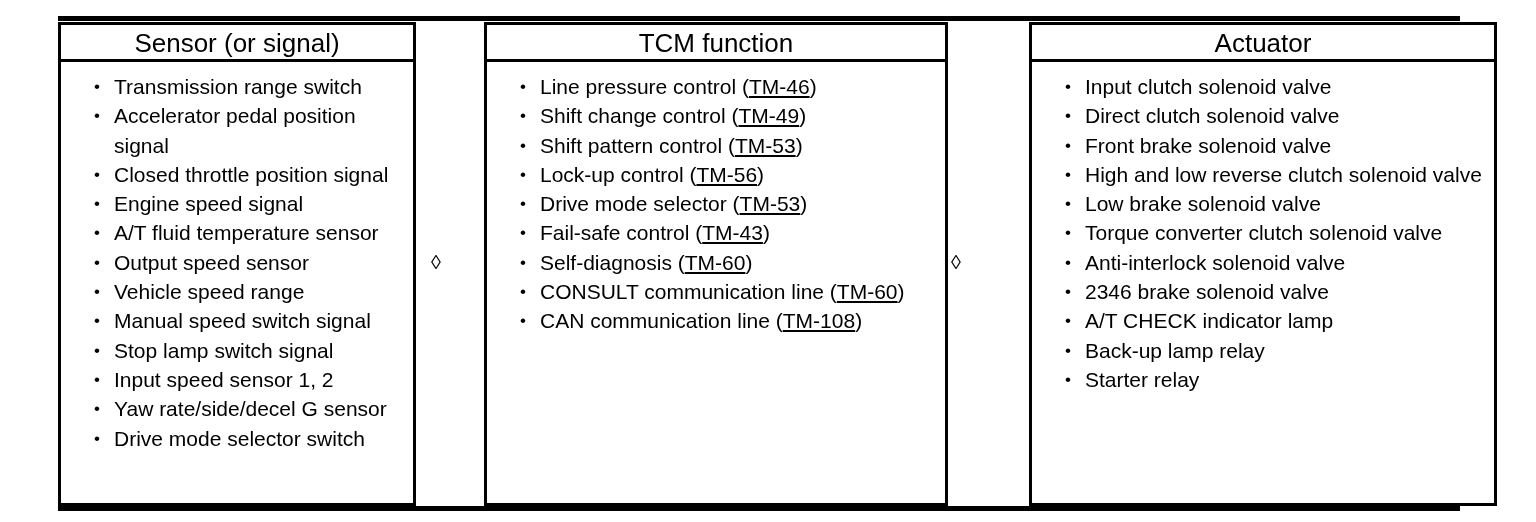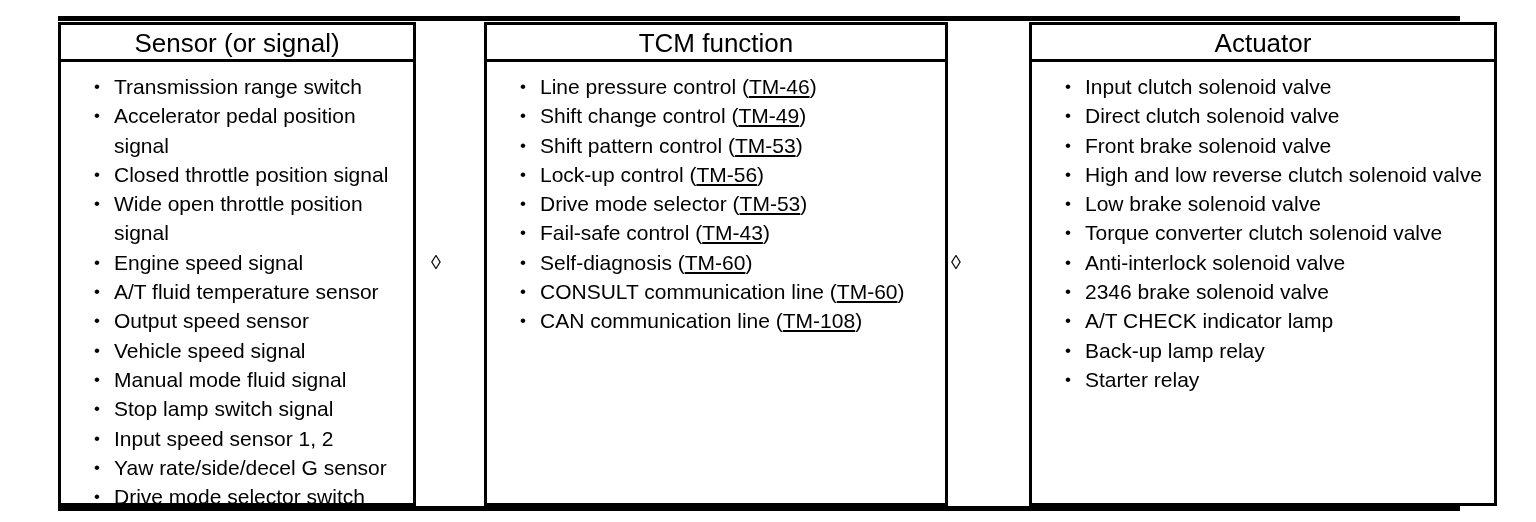--- a/index.html
+++ b/index.html
@@ -104,26 +104,25 @@
 
   <div class="page-rule top"></div>
 
   <div class="col-box" id="box-sensor">
     <div class="col-header">Sensor (or signal)</div>
     <div class="col-body">
       <ul class="item-list" id="list-sensor">
           <li><span>Transmission range switch</span></li>
           <li><span>Accelerator pedal position signal</span></li>
           <li><span>Closed throttle position signal</span></li>
-          <li><span>Wide open throttle position signal</span></li>
           <li><span>Engine speed signal</span></li>
           <li><span>A/T fluid temperature sensor</span></li>
           <li><span>Output speed sensor</span></li>
-          <li><span>Vehicle speed signal</span></li>
-          <li><span>Manual mode fluid signal</span></li>
+          <li><span>Vehicle speed range</span></li>
+          <li><span>Manual speed switch signal</span></li>
           <li><span>Stop lamp switch signal</span></li>
           <li><span>Input speed sensor 1, 2</span></li>
           <li><span>Yaw rate/side/decel G sensor</span></li>
           <li><span>Drive mode selector switch</span></li>
         </ul>
     </div>
   </div>
 
   <div class="connector" id="connector-1">◊</div>
 

